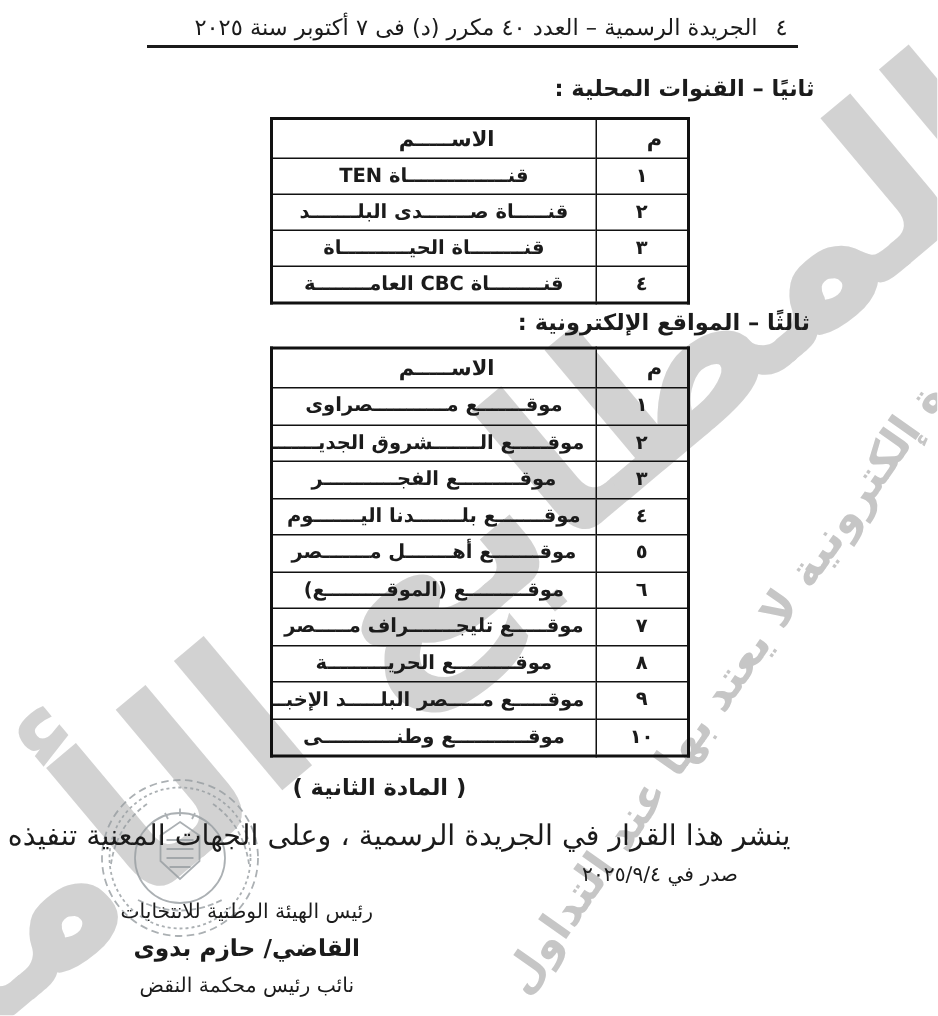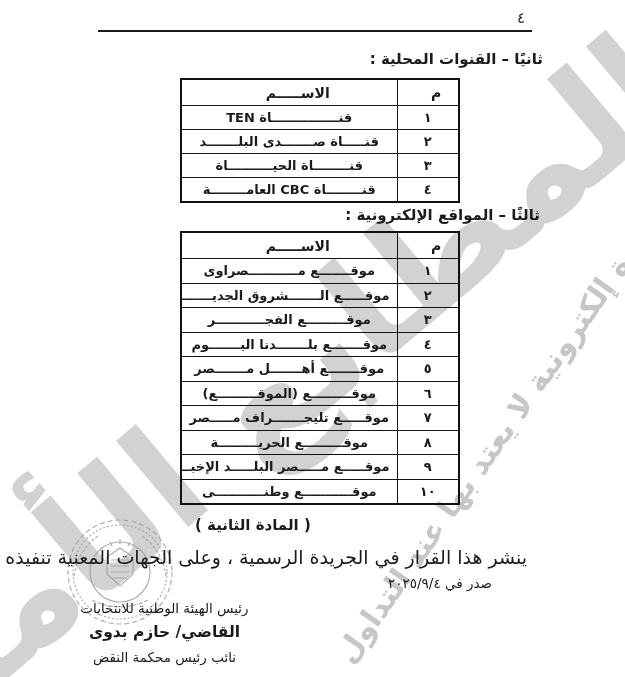--- a/index.html
+++ b/index.html
@@ -82,20 +82,21 @@
       <circle cx="58" cy="58" r="30"></circle>
       <path d="M58 34 l13 9 v17 l-13 12 l-13 -12 v-17 z"></path>
       <path d="M49 46 h18 M49 52 h18 M49 58 h18 M51 64 h14"></path>
       <path d="M58 30 v-5 M50 32 l-2 -4 M66 32 l2 -4"></path>
       <path d="M30 86 q28 14 56 0" stroke-dasharray="4 2"></path>
       <path d="M12 62 q4 -26 24 -40" stroke-dasharray="3 2"></path>
       <path d="M104 62 q-4 -26 -24 -40" stroke-dasharray="3 2"></path>
     </g>
   </svg>
 
+  <div class="hdr-title">الجريدة الرسمية – العدد ٤٠ مكرر (د) فى ٧ أكتوبر سنة ٢٠٢٥</div>
   <div class="hdr-num">٤</div>
   <div class="hdr-rule"></div>
 
   <div class="sec-h s2">ثانيًا – القنوات المحلية :</div>
   <table class="tbl t1">
     <colgroup>
         <col class="col-num">
         <col>
       </colgroup>
     <tbody>

